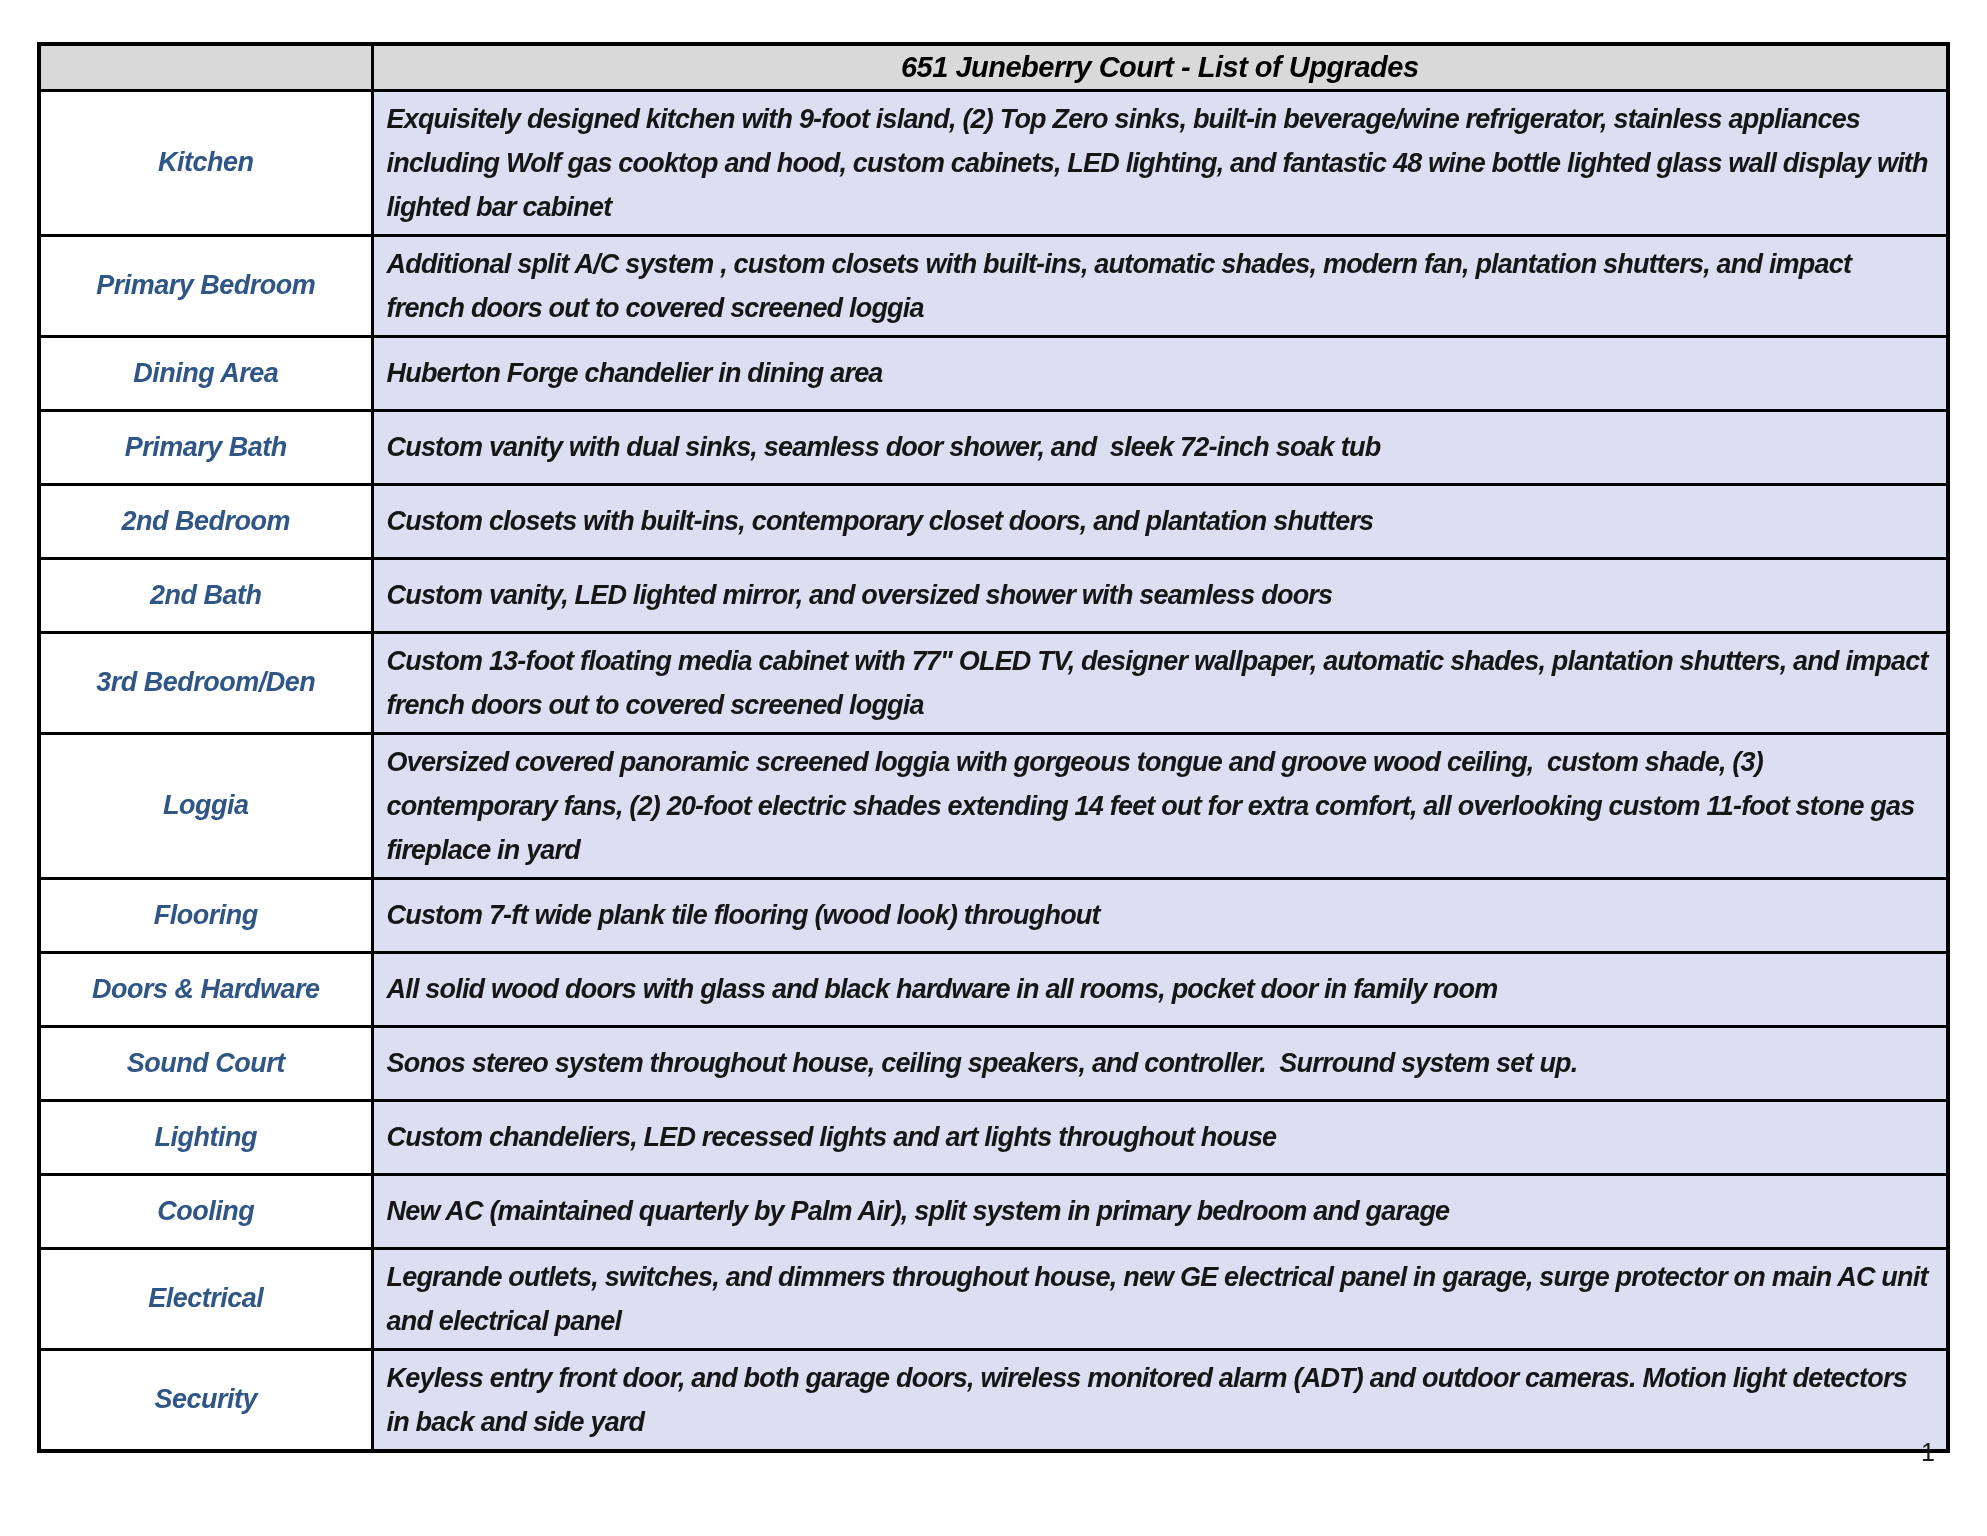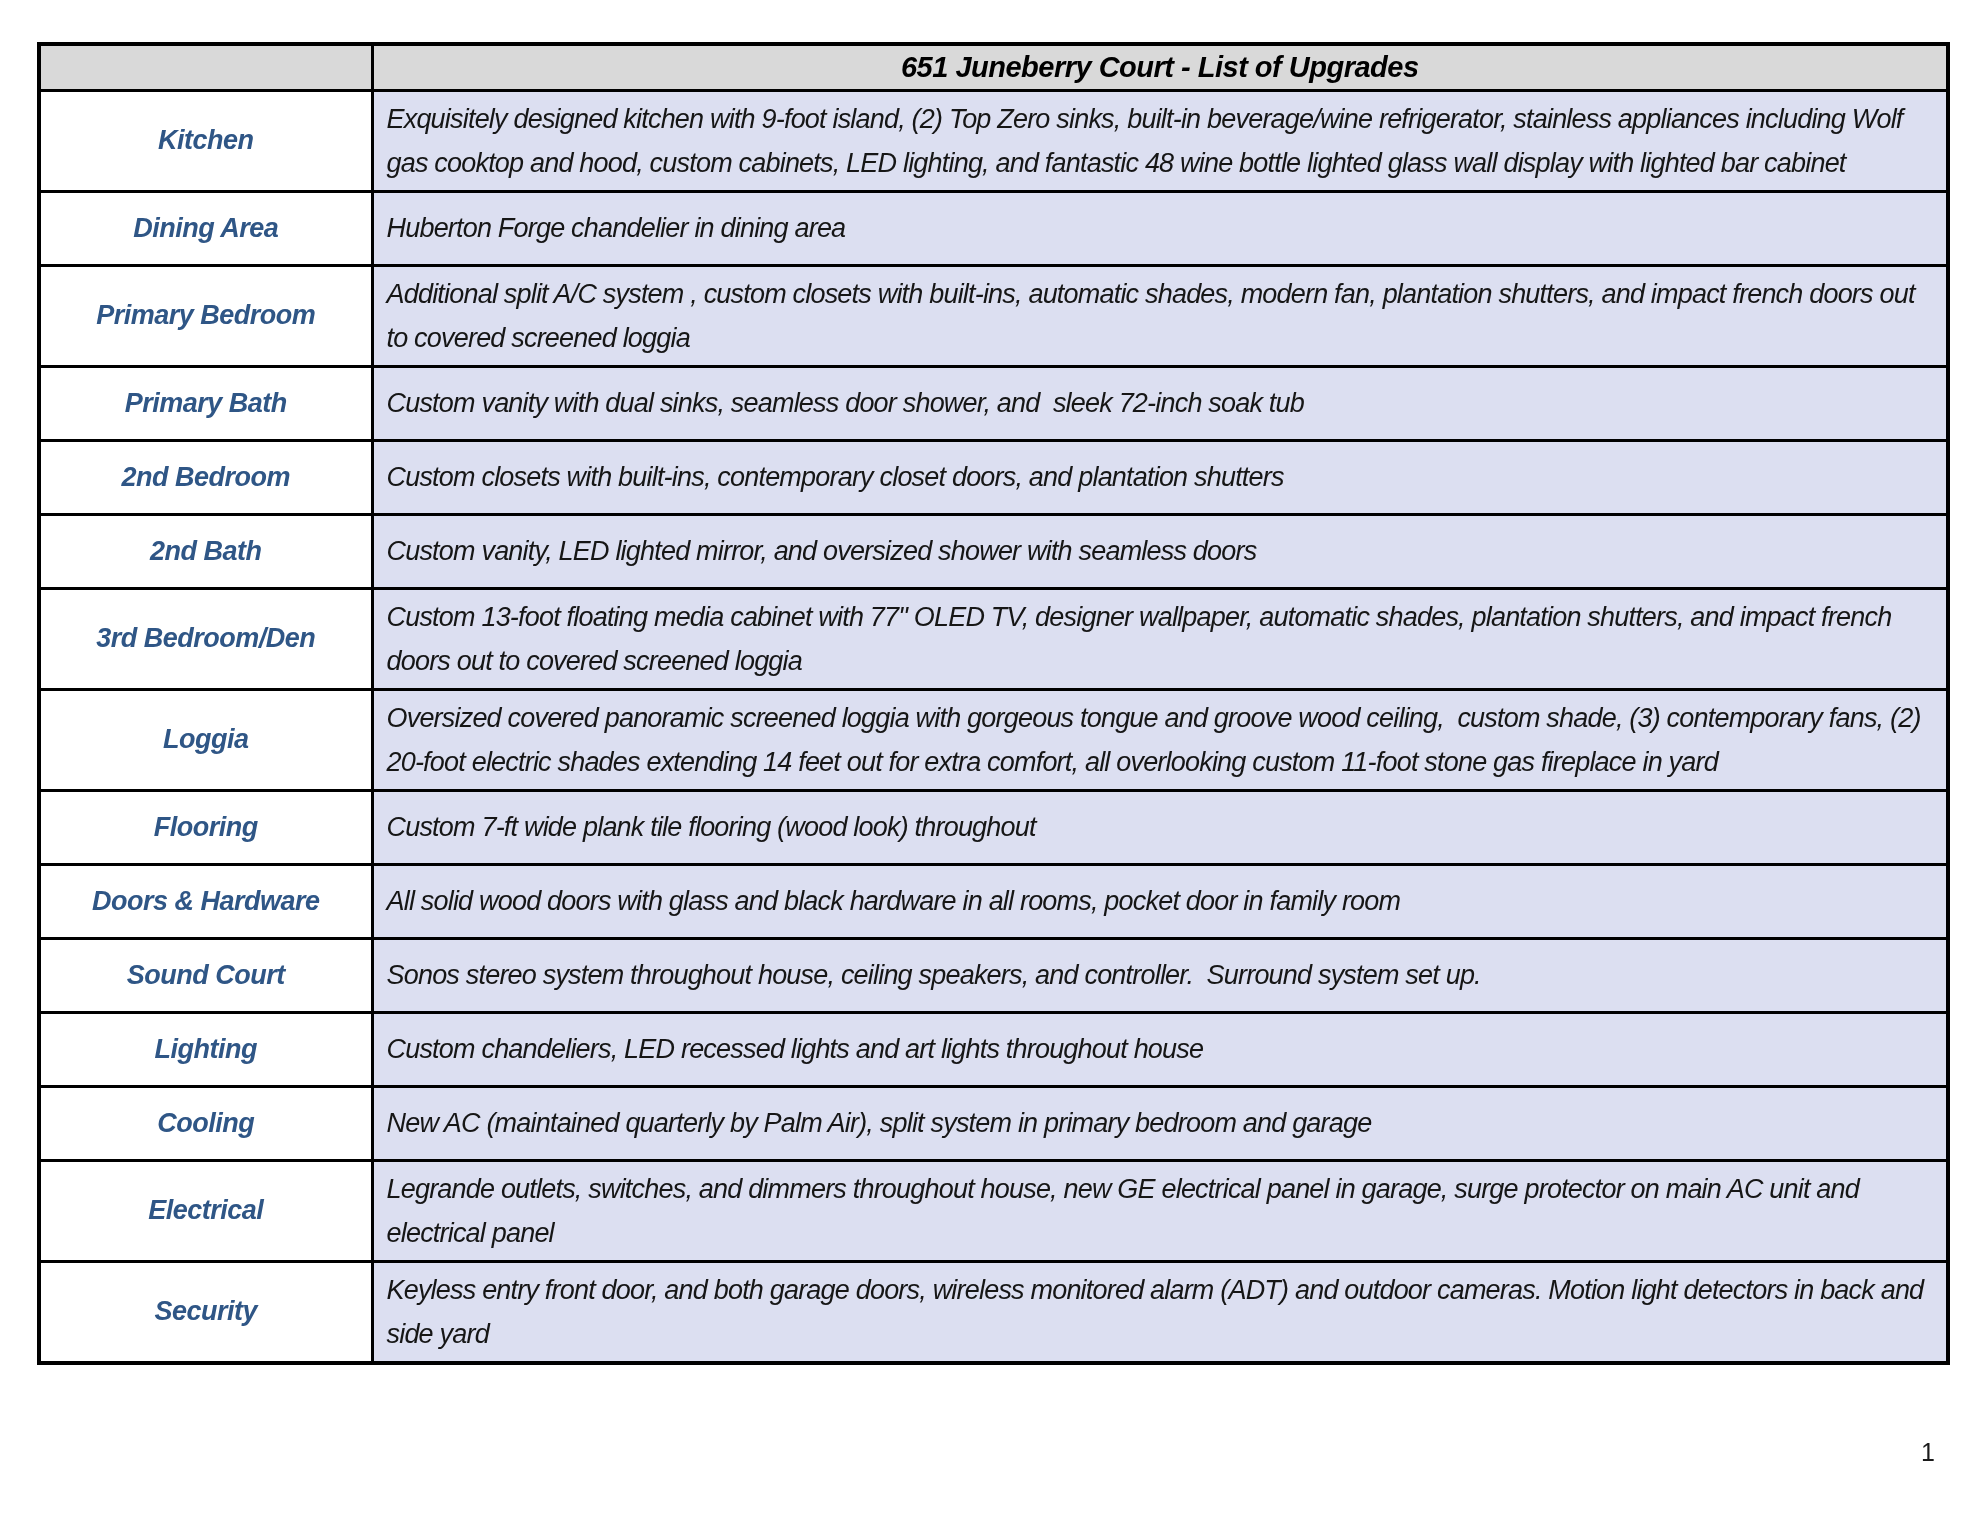--- a/index.html
+++ b/index.html
@@ -61,20 +61,21 @@
   td.desc-cell {
     background: #dcdff1;
     vertical-align: middle;
     font-style: italic;
     font-size: 27px;
     letter-spacing: -0.8px;
     line-height: 44px;
     color: #161616;
     padding: 5px 16px 5px 13px;
     white-space: pre-wrap;
+    font-weight: bold;
   }
   .page-number {
     position: absolute;
     top: 1438px;
     right: 52px;
     font-size: 25px;
     color: #1a1a1a;
     font-style: normal;
   }
 </style>
@@ -94,27 +95,27 @@
         <td class="title-cell">651 Juneberry Court - List of Upgrades</td>
       </tr>
 
   <tr class="data-row">
     <td class="label-cell">Kitchen</td>
     <td class="desc-cell">Exquisitely designed kitchen with 9-foot island, (2) Top Zero sinks, built-in beverage/wine refrigerator, stainless appliances including Wolf gas cooktop and hood, custom cabinets, LED lighting, and fantastic 48 wine bottle lighted glass wall display with lighted bar cabinet</td>
   </tr>
 
 
   <tr class="data-row">
-    <td class="label-cell">Dining Area</td>
-    <td class="desc-cell">Huberton Forge chandelier in dining area</td>
+    <td class="label-cell">Primary Bedroom</td>
+    <td class="desc-cell">Additional split A/C system , custom closets with built-ins, automatic shades, modern fan, plantation shutters, and impact french doors out to covered screened loggia</td>
   </tr>
 
   <tr class="data-row">
-    <td class="label-cell">Primary Bedroom</td>
-    <td class="desc-cell">Additional split A/C system , custom closets with built-ins, automatic shades, modern fan, plantation shutters, and impact french doors out to covered screened loggia</td>
+    <td class="label-cell">Dining Area</td>
+    <td class="desc-cell">Huberton Forge chandelier in dining area</td>
   </tr>
 
   <tr class="data-row">
     <td class="label-cell">Primary Bath</td>
     <td class="desc-cell">Custom vanity with dual sinks, seamless door shower, and  sleek 72-inch soak tub</td>
   </tr>
 
   <tr class="data-row">
     <td class="label-cell">2nd Bedroom</td>
     <td class="desc-cell">Custom closets with built-ins, contemporary closet doors, and plantation shutters</td>

